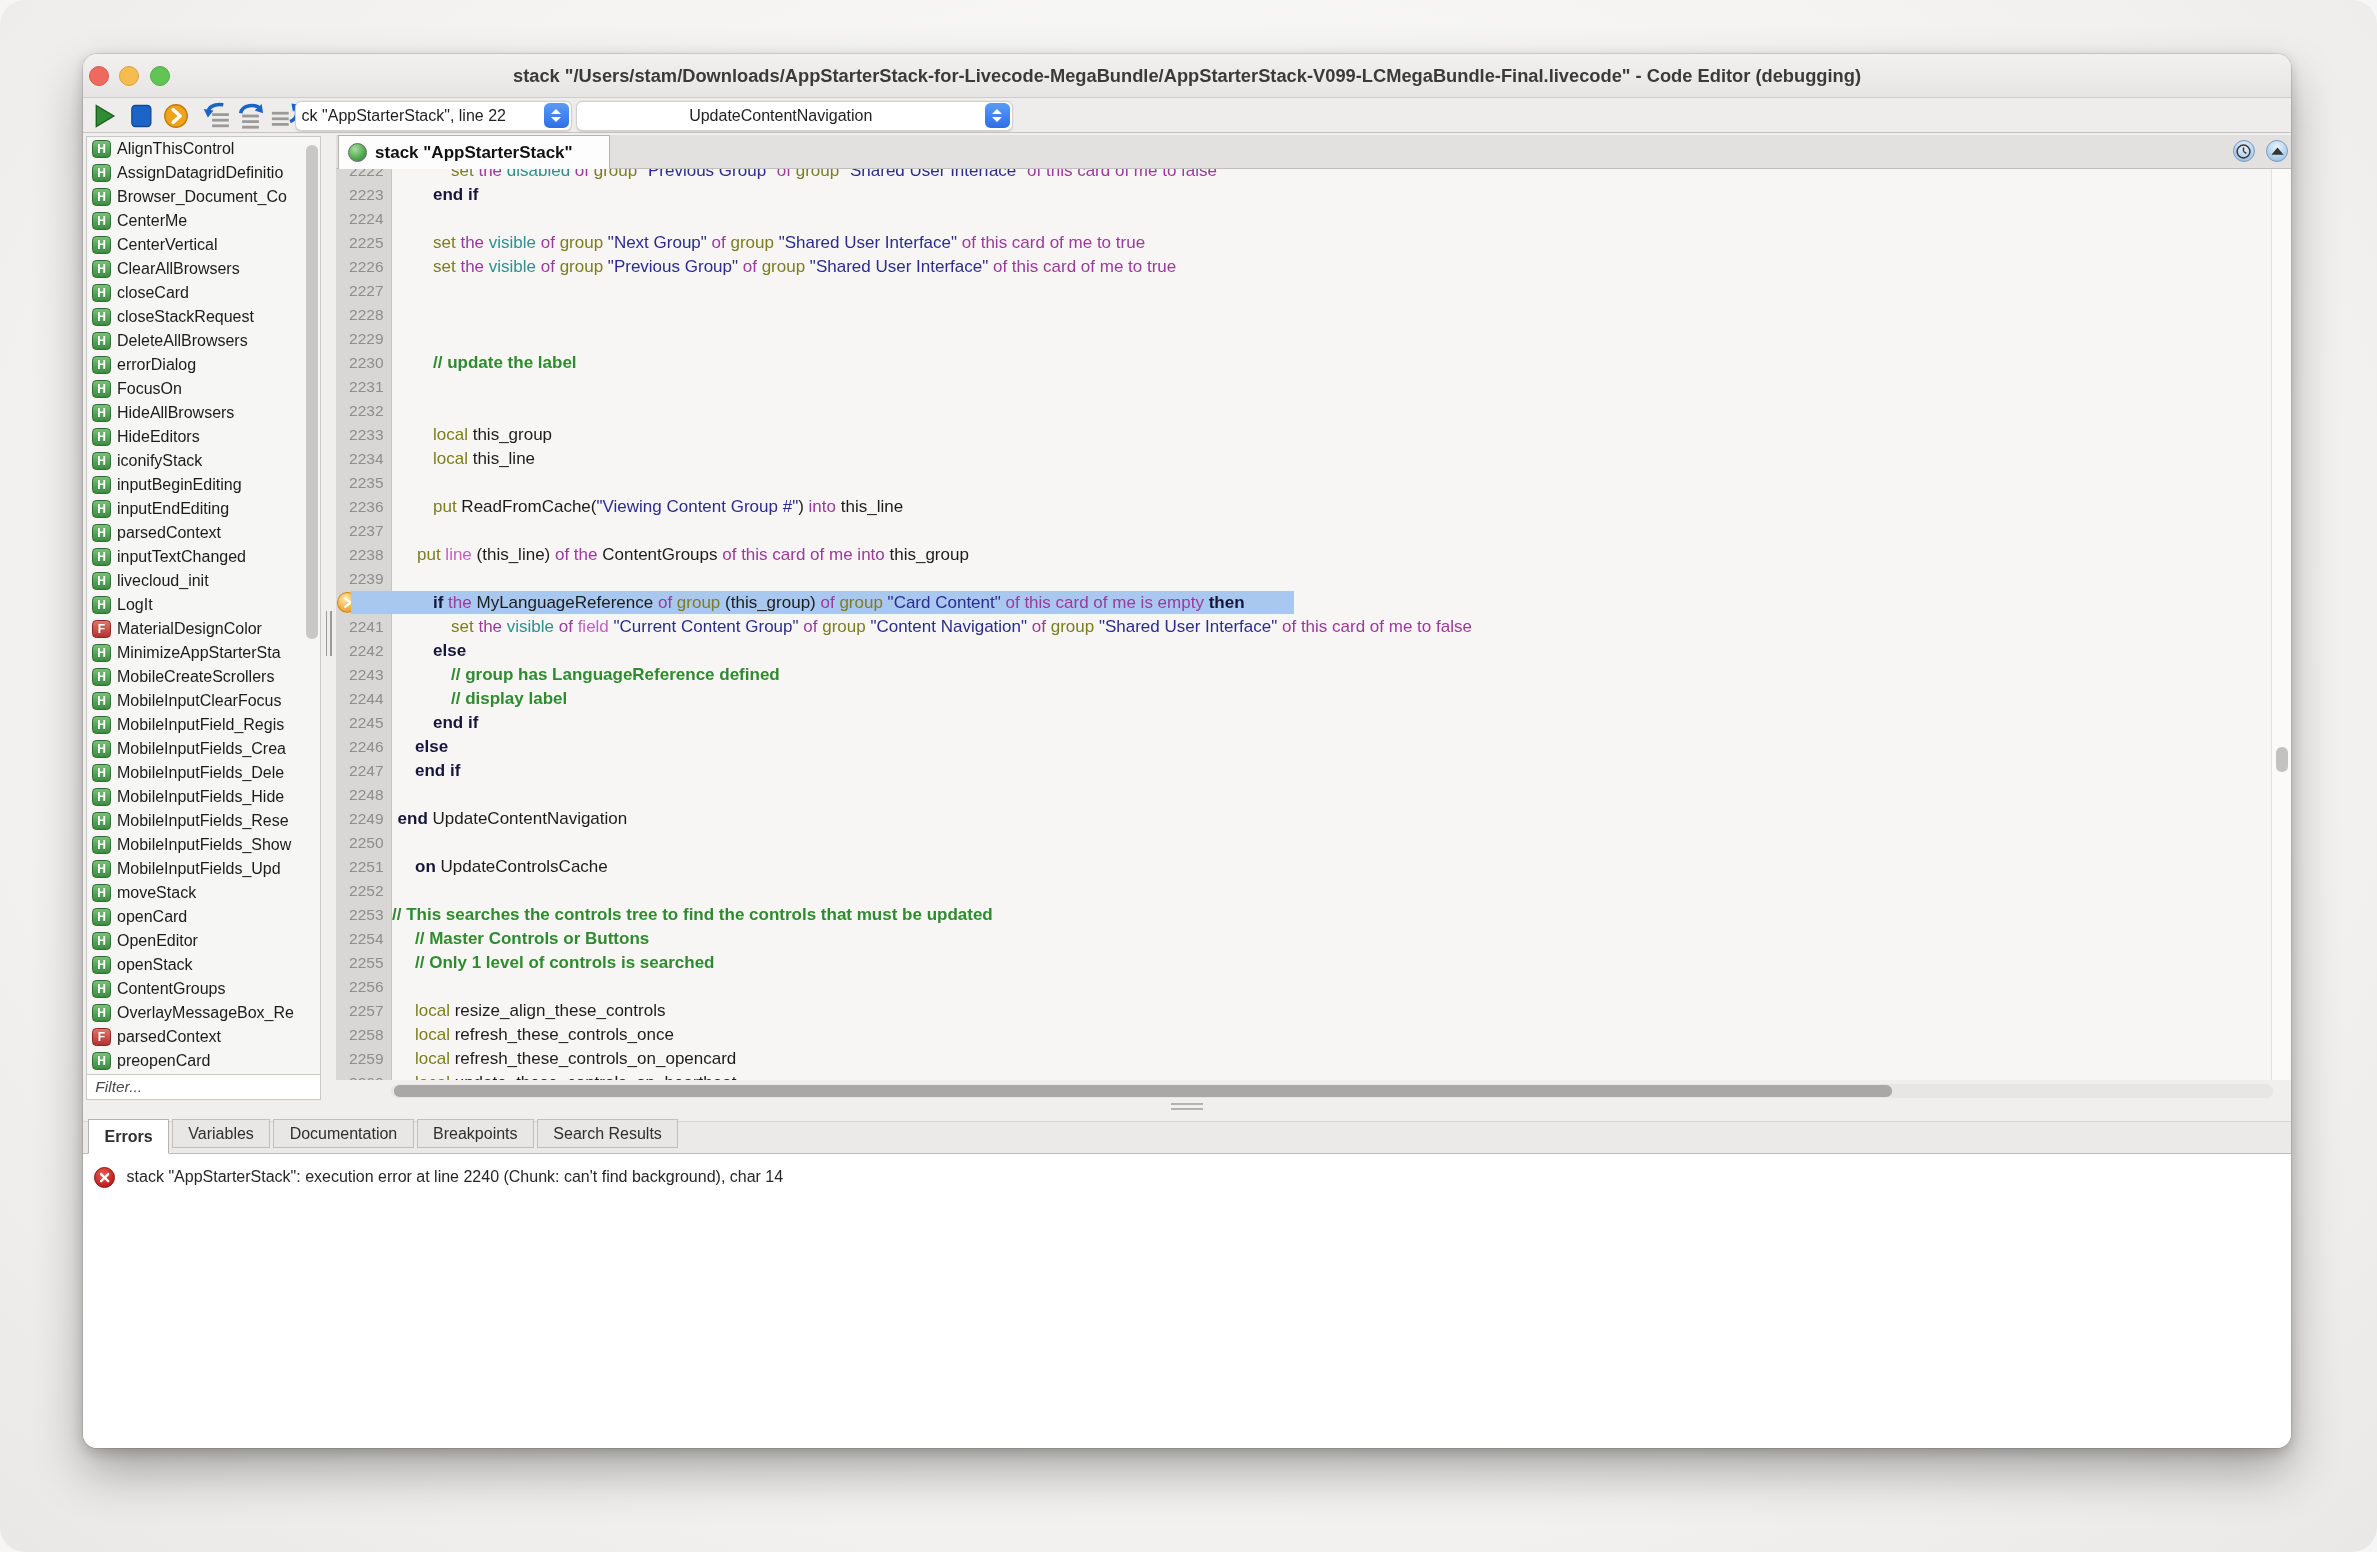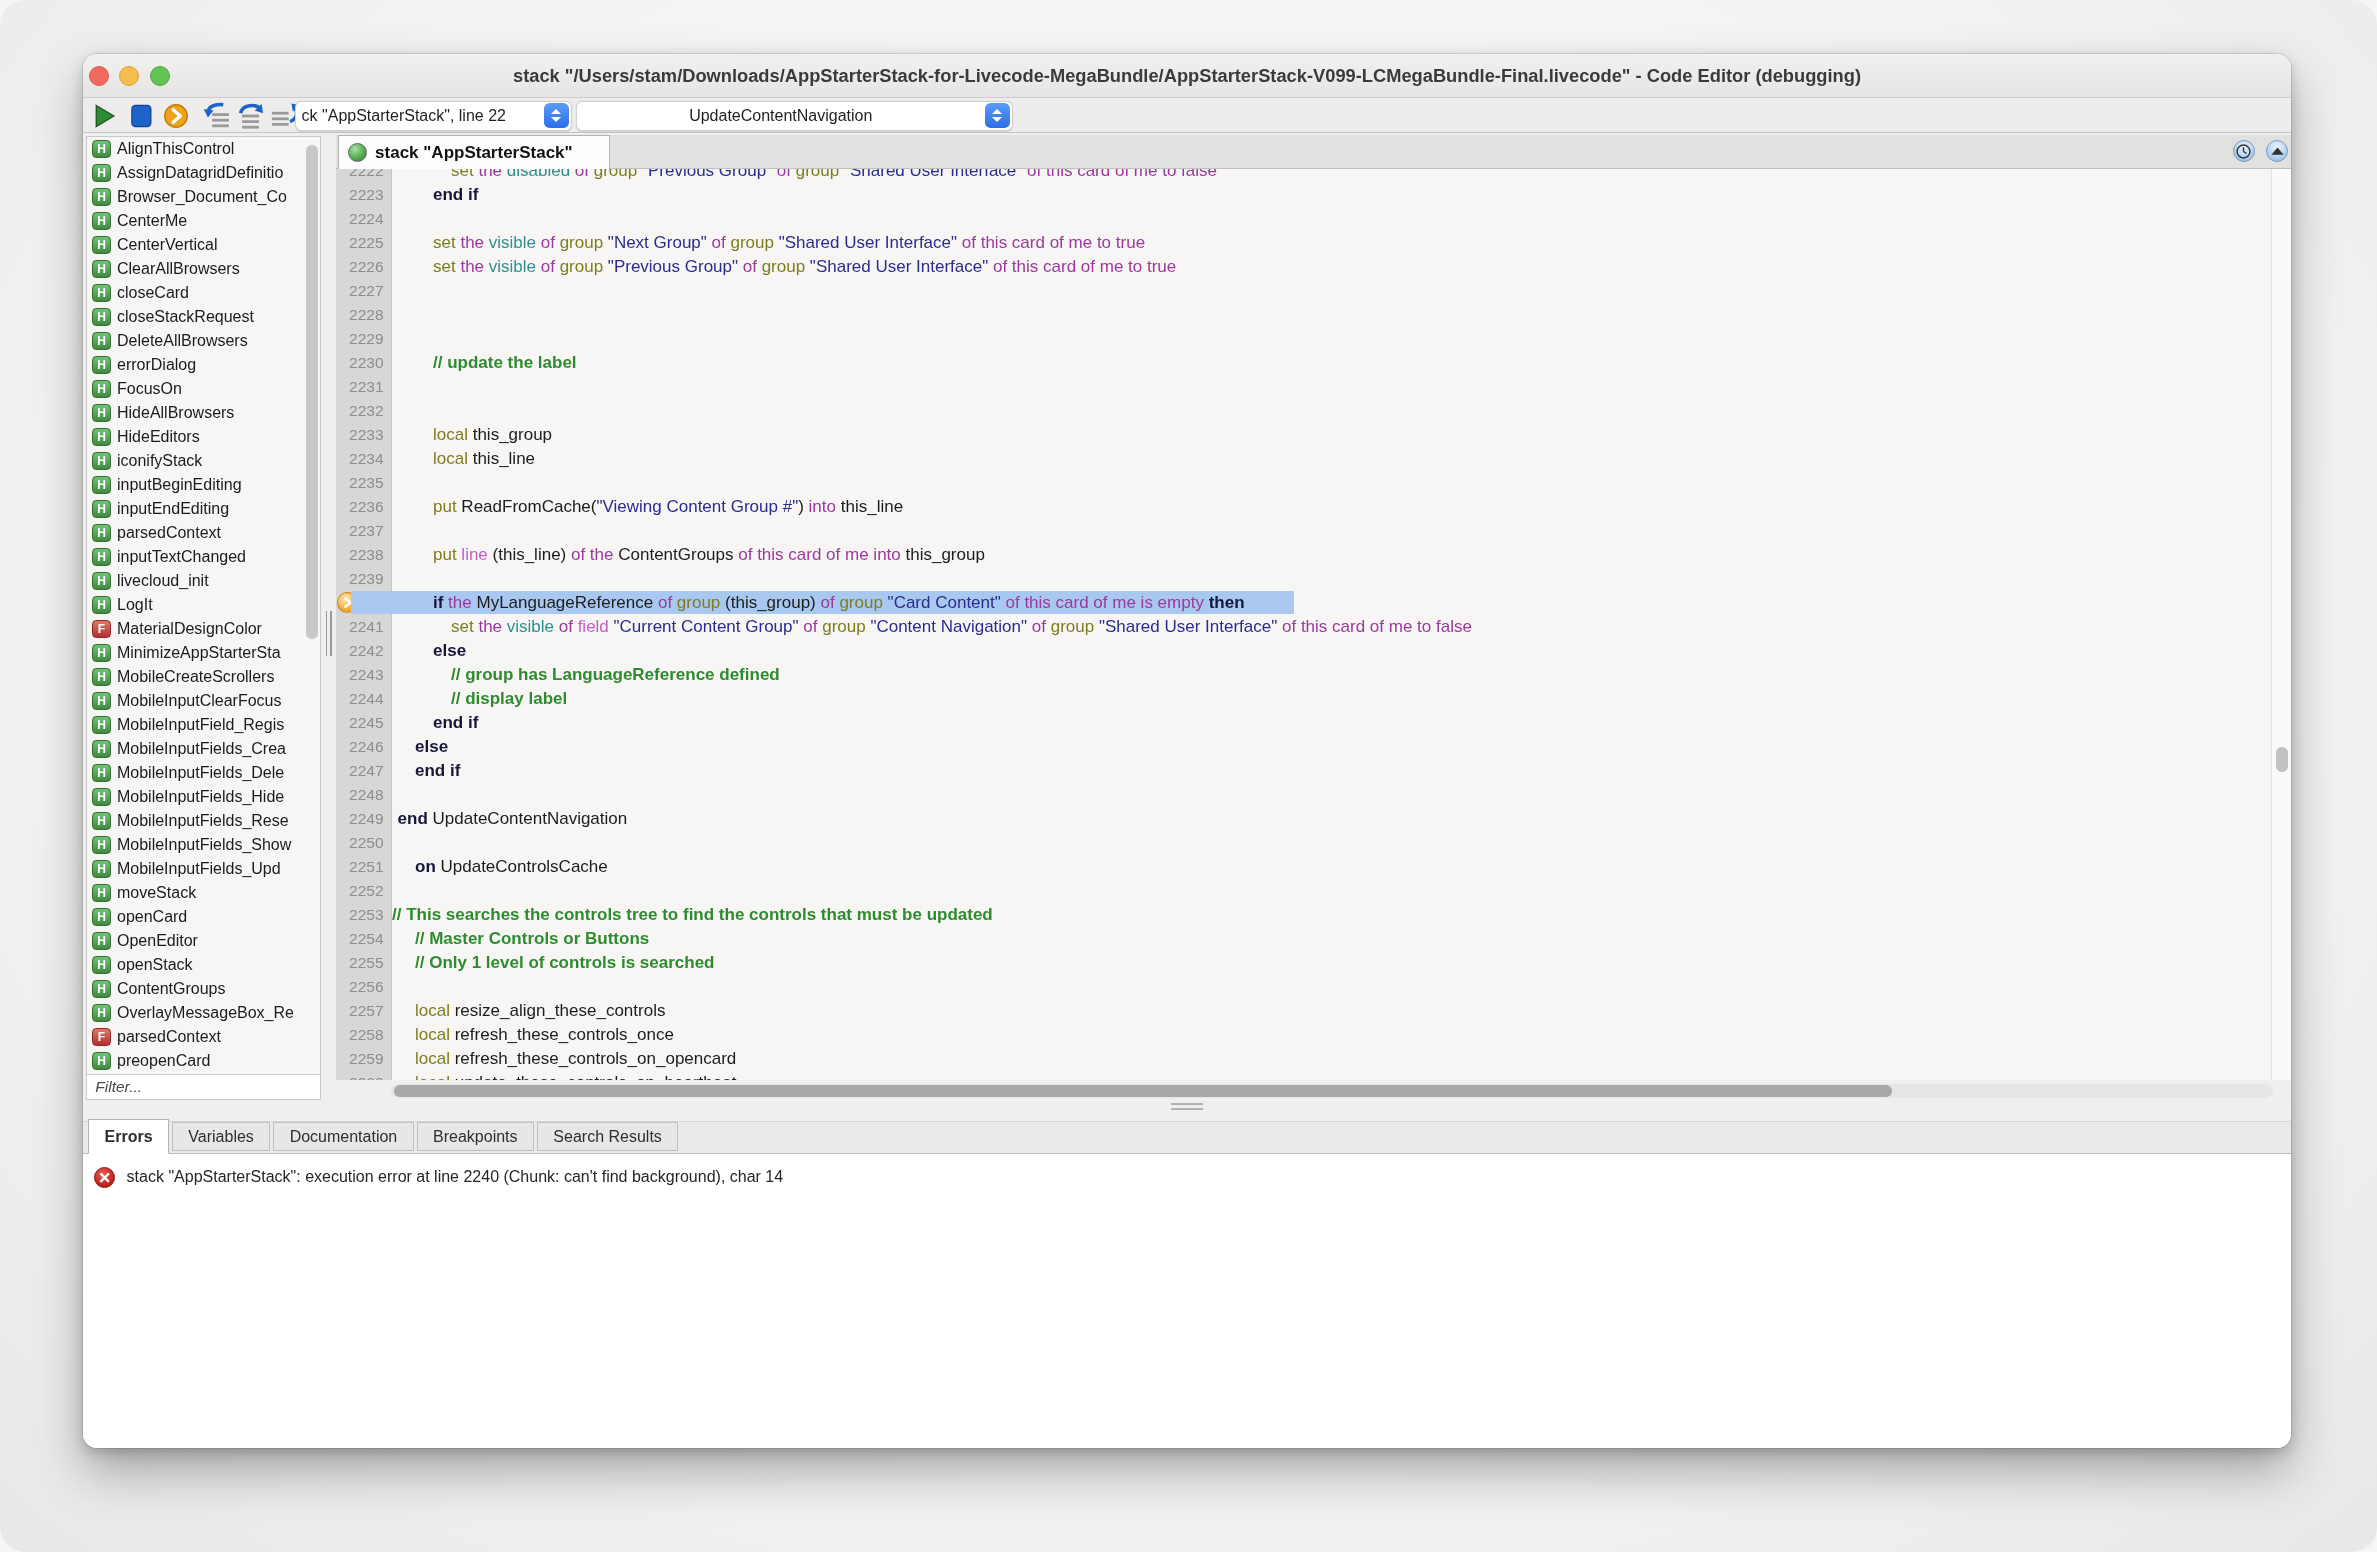--- a/index.html
+++ b/index.html
@@ -109,21 +109,21 @@
   .hthumb { position:absolute; left:2.8px; top:1.4px; width:1498px; height:11.3px;
     background:#a9a8a7; border-radius:5.6px; }
 
   
   .drag-handle { position:absolute; left:1088px; top:969px; width:32px; height:8.5px; cursor:row-resize; }
   .drag-handle i { display:block; height:2.1px; background:#b3b2b1; margin-bottom:2.8px; }
 
   
   .btabstrip { position:absolute; left:0; top:987px; right:0; height:33px;
     background:#eceae9; border-top:0.7px solid #d8d6d5; border-bottom:0.7px solid #bfbdbc; }
-  .btabs { position:absolute; left:5px; bottom:-0.7px; display:flex; align-items:center; }
+  .btabs { position:absolute; left:5px; bottom:-0.7px; display:flex; align-items:flex-start; }
   .btab { font-size:16px; color:#2e2e2e; background:#e9e7e6; border:0.7px solid #c2c0bf;
     border-bottom:0.7px solid #bfbdbc; height:29px; line-height:27.5px; padding:0 15.5px;
     margin-right:2.8px; cursor:pointer; white-space:nowrap; }
   .btab.active { background:#ffffff; border:0.7px solid #b5b3b2; border-bottom:0.7px solid #ffffff;
     font-weight:700; height:35px; line-height:33px; }
 
   
   .bottompanel { position:absolute; left:0; top:1020px; right:0; bottom:0;
     background:#fff; border-radius:0 0 14px 14px; }
   .error-row { position:absolute; left:11.3px; top:12.7px; display:flex; align-items:center; cursor:default; }
@@ -466,21 +466,21 @@
             <div class="crow">
               <div class="lnum">2236</div>
               <div class="lcode" style="padding-left: 41px;"><span class="tok tok-k">put </span><span class="tok tok-d">ReadFromCache(</span><span class="tok tok-s">"Viewing Content Group #"</span><span class="tok tok-d">) </span><span class="tok tok-p">into </span><span class="tok tok-d">this_line</span></div>
             </div>
             <div class="crow">
               <div class="lnum">2237</div>
               <div class="lcode" style="padding-left: 41px;"></div>
             </div>
             <div class="crow">
               <div class="lnum">2238</div>
-              <div class="lcode" style="padding-left: 41px;"><span class="tok tok-k">put </span><span class="tok tok-m">line </span><span class="tok tok-d">(this_line) </span><span class="tok tok-p">of the </span><span class="tok tok-d">ContentGroups </span><span class="tok tok-p">of this card of me into </span><span class="tok tok-d">this_group</span></div>
+              <div class="lcode" style="padding-left: 25px;"><span class="tok tok-k">put </span><span class="tok tok-m">line </span><span class="tok tok-d">(this_line) </span><span class="tok tok-p">of the </span><span class="tok tok-d">ContentGroups </span><span class="tok tok-p">of this card of me into </span><span class="tok tok-d">this_group</span></div>
             </div>
             <div class="crow">
               <div class="lnum">2239</div>
               <div class="lcode" style="padding-left: 41px;"></div>
             </div>
             <div class="crow">
               <div class="lnum">2240<span class="exec-marker">
                   <svg width="10" height="11.3" viewBox="0 0 14 16">
                     <path d="M3 2 L11 8 L3 14" fill="none" stroke="#fff" stroke-width="3.2" stroke-linecap="round" stroke-linejoin="round"></path>
                   </svg>

